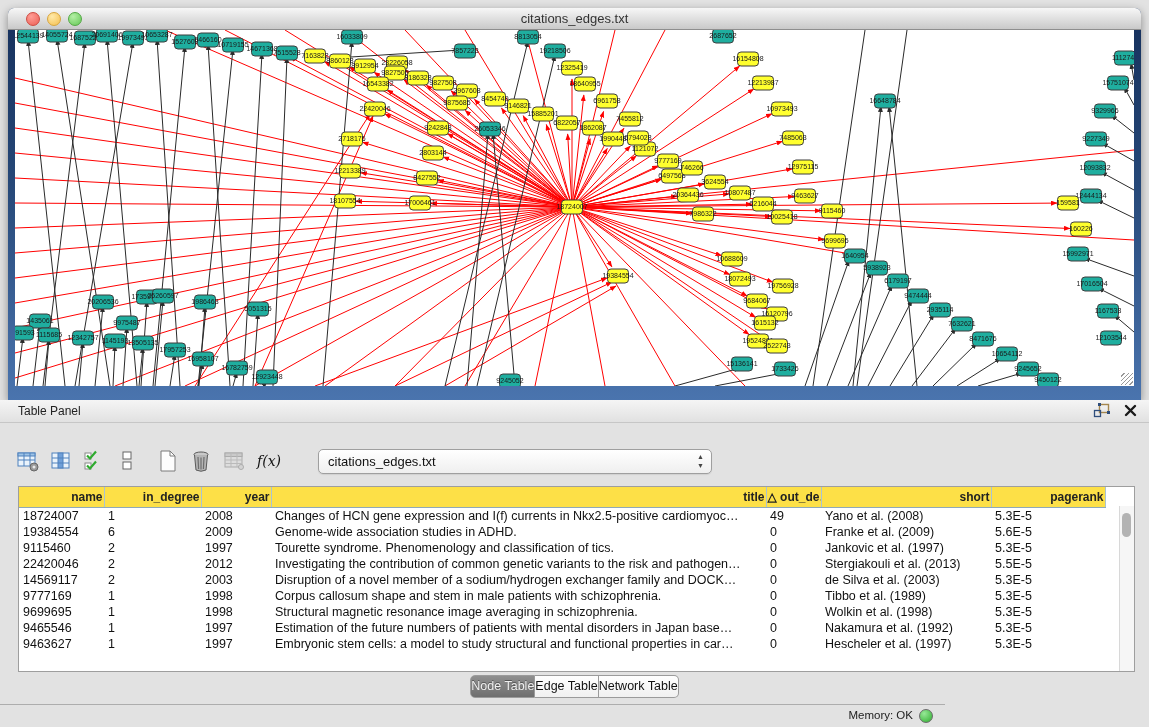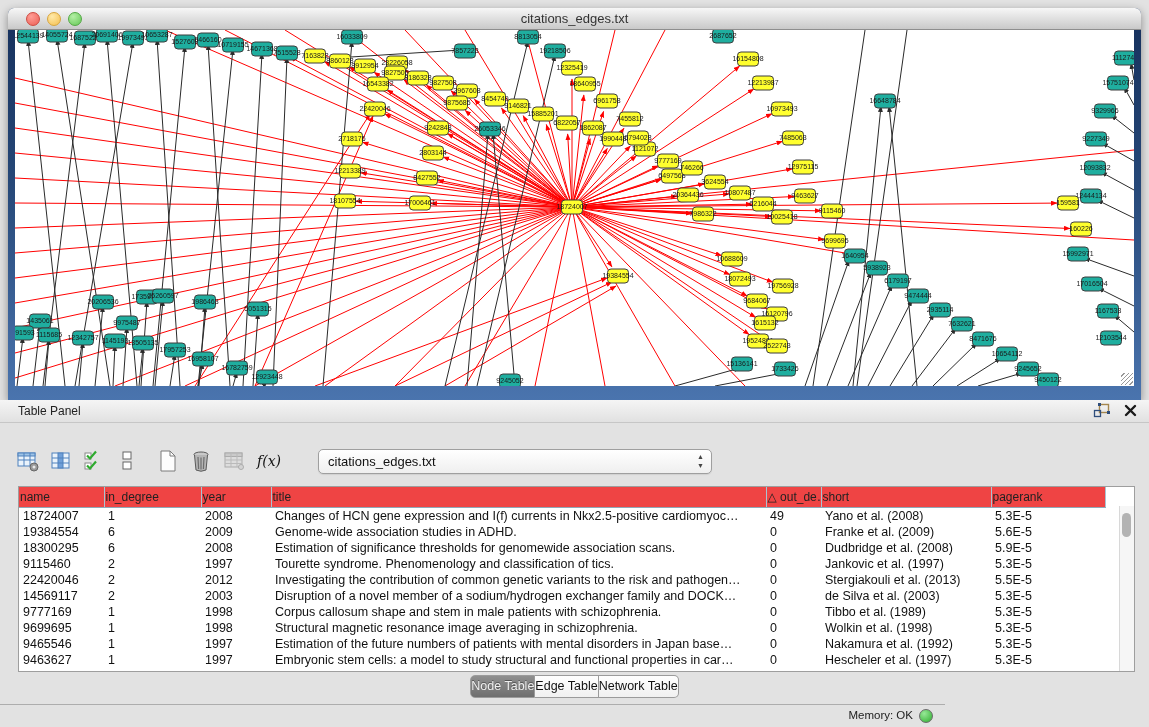--- a/index.html
+++ b/index.html
@@ -33,22 +33,22 @@
   .fx{font-family:"DejaVu Serif",serif;font-style:italic;font-weight:normal;font-size:14px;color:#111;width:auto;padding:0 2px}
   .combo{margin-left:26px;width:392px;height:23px;border:1px solid #9f9f9f;border-radius:5px;
          background:linear-gradient(#ffffff,#efefef);display:flex;align-items:center;position:relative;
          box-shadow:0 1px 1px rgba(0,0,0,.08)}
   .combo .val{font-size:13px;color:#111;padding-left:9px;flex:1}
   .combo .arrows{position:absolute;right:7px;top:2px;font-size:7px;line-height:9px;color:#444;text-align:center}
 
   .tablewrap{position:absolute;left:18px;top:486px;width:1115px;height:184px;background:#fff;
              border:1px solid #9e9e9e;overflow:hidden}
   table{border-collapse:collapse;table-layout:fixed;width:1086px}
-  th{background:#ef4444;border-right:1px solid #a9c3d2;border-bottom:1px solid #8fa9b8;
-     font-weight:normal;font-size:12px;height:18px;text-align:left;color:#222;overflow:hidden;white-space:nowrap}
+  th{background:#fde047;border-right:1px solid #a9c3d2;border-bottom:1px solid #8fa9b8;
+     font-weight:bold;font-size:12px;height:18px;text-align:right;color:#222;overflow:hidden;white-space:nowrap}
   th:last-child{border-right:1px solid #a9c3d2}
   td{height:16px;padding:0 2px 0 4px;font-size:12.5px;color:#111;white-space:nowrap;overflow:hidden}
   .vscroll{position:absolute;right:0;top:19px;bottom:0;width:14px;background:#f6f6f6;border-left:1px solid #d8d8d8}
   .vthumb{position:absolute;top:7px;left:2px;width:9px;height:24px;background:#b3b3b3;border-radius:5px}
 
   .segwrap{position:absolute;top:675px;left:0;width:1149px;text-align:center;font-size:0}
   .seg{display:inline-block;padding:3px 0 4px;font-size:12.5px;color:#111;vertical-align:top;
        background:linear-gradient(#fefefe,#f1f1f1);border:1px solid #9b9b9b;border-left:none}
   .seg:first-child{border-left:1px solid #9b9b9b;border-radius:5px 0 0 5px}
   .seg:last-child{border-radius:0 5px 5px 0}
@@ -819,29 +819,20 @@
         <tr>
           <td>19384554</td>
           <td>6</td>
           <td>2009</td>
           <td>Genome-wide association studies in ADHD.</td>
           <td>0</td>
           <td>Franke et al. (2009)</td>
           <td>5.6E-5</td>
         </tr>
         <tr>
-          <td>18300295</td>
-          <td>6</td>
-          <td>2008</td>
-          <td>Estimation of significance thresholds for genomewide association scans.</td>
-          <td>0</td>
-          <td>Dudbridge et al. (2008)</td>
-          <td>5.9E-5</td>
-        </tr>
-        <tr>
           <td>9115460</td>
           <td>2</td>
           <td>1997</td>
           <td>Tourette syndrome. Phenomenology and classification of tics.</td>
           <td>0</td>
           <td>Jankovic et al. (1997)</td>
           <td>5.3E-5</td>
         </tr>
         <tr>
           <td>22420046</td>

